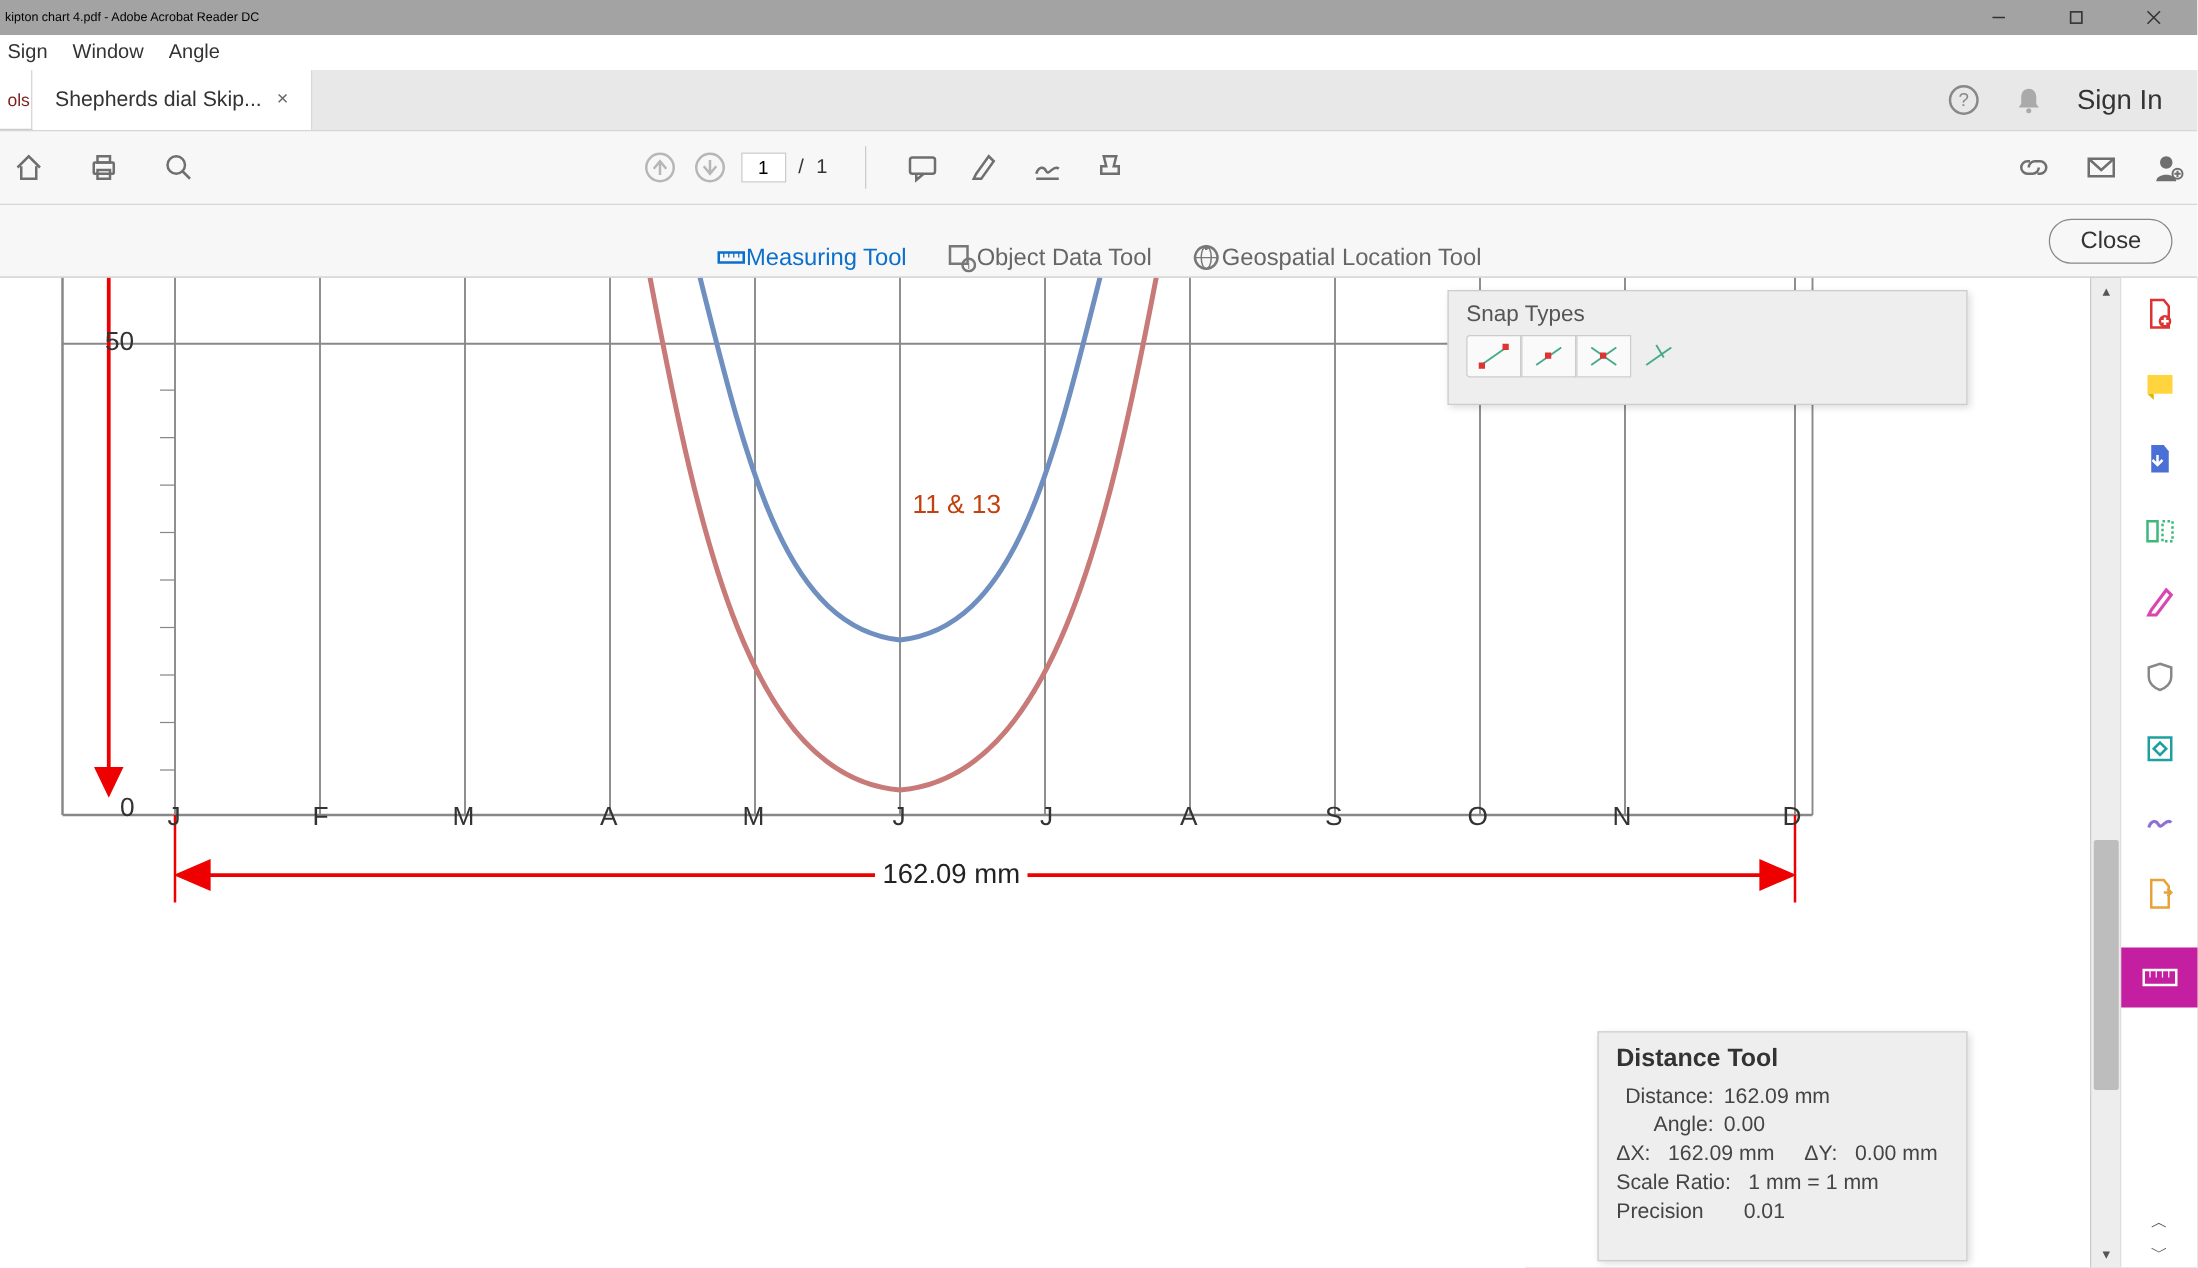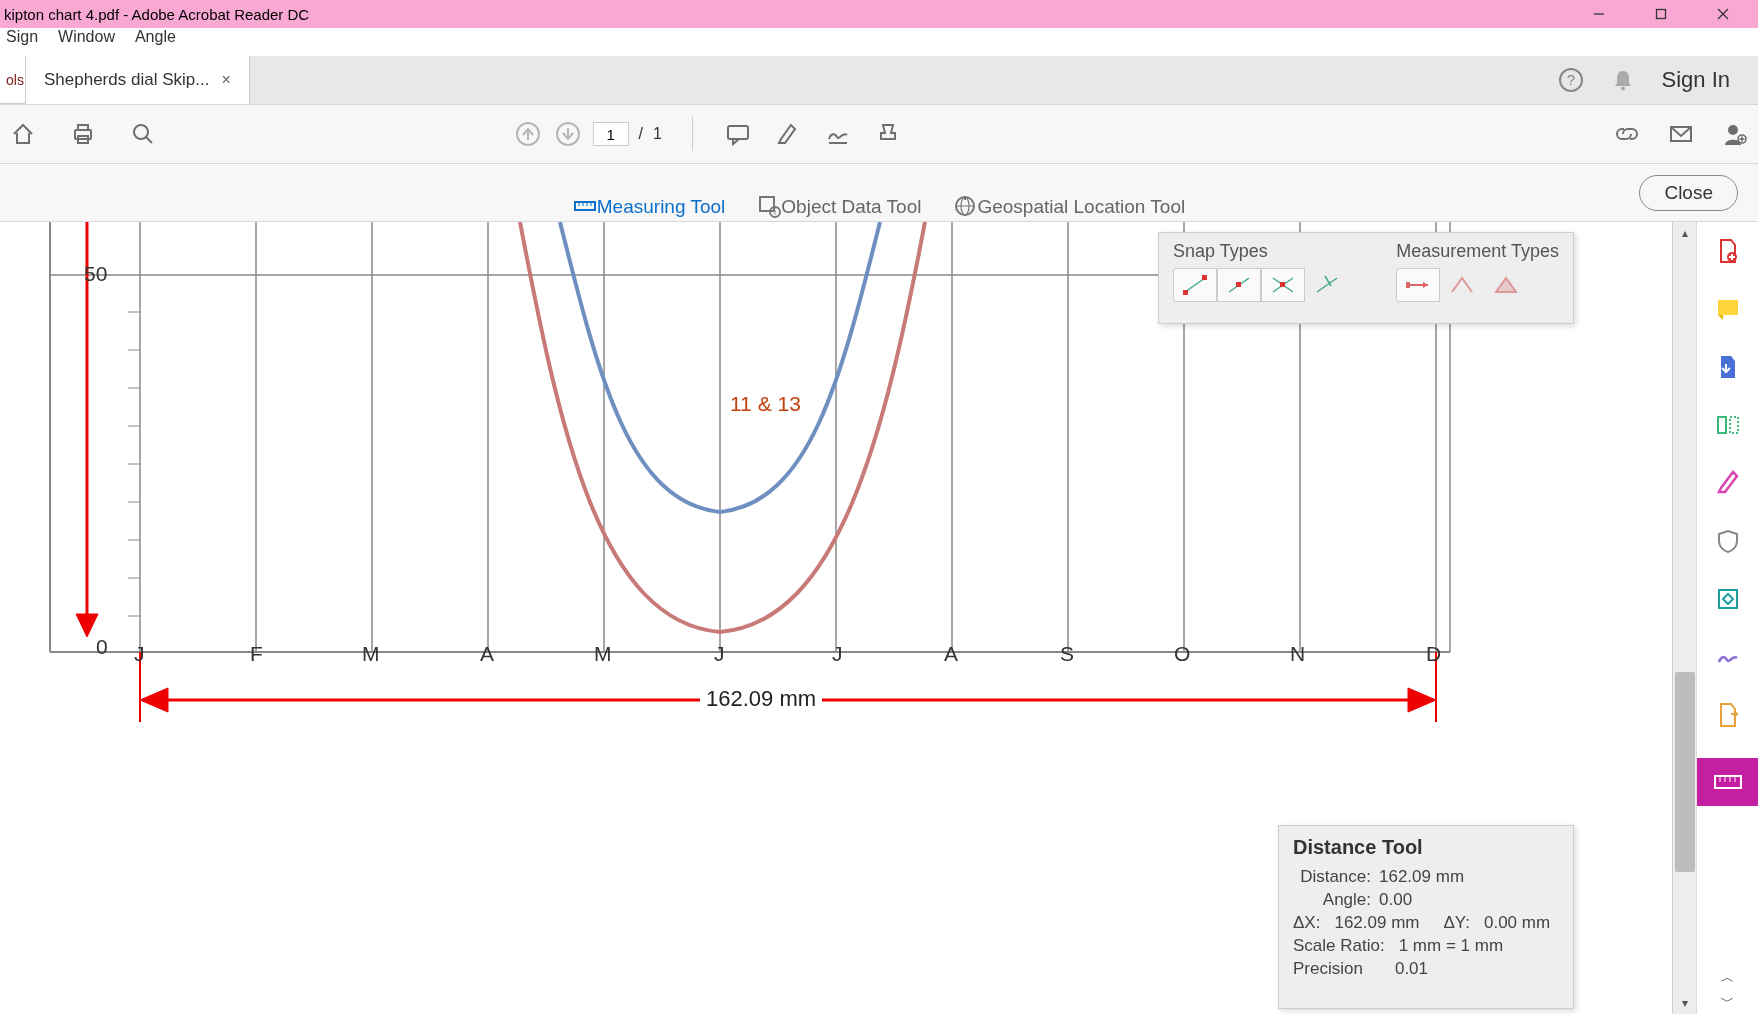--- a/index.html
+++ b/index.html
@@ -1,26 +1,26 @@
 <!DOCTYPE html>
 <html><head>
 <meta charset="utf-8">
 <style>
   * { margin: 0; padding: 0; box-sizing: border-box; }
   body { font-family: "Segoe UI", Arial, sans-serif; font-size: 14px; color: #333; background: #fff; width: 1758px; height: 1014px; overflow: hidden; position: relative; }
 
   
-  .title-bar { height: 28px; background: #f9a8d4; display: flex; align-items: center; padding: 0 4px; font-size: 15px; }
+  .title-bar { height: 28px; background: #a3a3a3; display: flex; align-items: center; padding: 0 4px; font-size: 10px; }
   .title-text { color: #000; }
   .window-ctrls { margin-left: auto; display: flex; gap: 0; }
   .win-btn { width: 62px; height: 28px; display: flex; align-items: center; justify-content: center; color: #333; cursor: pointer; }
   .win-btn svg { width: 14px; height: 14px; }
 
   
-  .menu-bar { height: 28px; display: flex; align-items: flex-start; padding: 0 6px; gap: 20px; font-size: 16px; }
+  .menu-bar { height: 28px; display: flex; align-items: center; padding: 0 6px; gap: 20px; font-size: 16px; }
   .menu-item { color: #333; cursor: pointer; }
 
   
   .tab-bar { height: 48px; background: #e8e8e8; display: flex; align-items: stretch; position: relative; }
   .tab-spacer-left { width: 26px; background: #fff; border-bottom: 1px solid #ccc; border-right: 1px solid #ccc; display:flex; align-items:center; justify-content:flex-start; padding:0 6px; color:#7f1d1d;}
   .tab { background: #fff; padding: 0 18px; display: flex; align-items: center; gap: 12px; font-size: 17px; border-right: 1px solid #ccc; min-width: 220px; }
   .tab-close { font-size: 16px; color: #666; cursor: pointer; }
   .tab-right { flex: 1; background: #e8e8e8; display: flex; align-items: center; justify-content: flex-end; padding-right: 28px; gap: 26px; }
   .help-circle, .bell-icn { width: 26px; height: 26px; color: #888; }
   .sign-in { font-size: 22px; color: #333; text-align: center; }
@@ -435,42 +435,20 @@
           </svg>
         </div>
       <div class="snap-btn last" style="border:none; background:transparent;">
           <svg width="28" height="22" viewBox="0 0 28 22">
             <line x1="4" y1="18" x2="24" y2="4" stroke="#4a8" stroke-width="1.5"></line>
             <line x1="12" y1="2" x2="18" y2="12" stroke="#4a8" stroke-width="1.5"></line>
           </svg>
         </div>
     </div>
   </div>
-  <div class="snap-group">
-    <div>Measurement Types</div>
-    <div class="snap-icons">
-      <div class="snap-btn first">
-          <svg width="28" height="22" viewBox="0 0 28 22">
-            <line x1="4" y1="11" x2="24" y2="11" stroke="#d66" stroke-width="2"></line>
-            <polygon points="24,11 19,8 19,14" fill="#d66"></polygon>
-            <rect x="2" y="8" width="4" height="6" fill="#d66"></rect>
-          </svg>
-        </div>
-      <div class="snap-btn" style="border:none; background:transparent;">
-          <svg width="28" height="22" viewBox="0 0 28 22">
-            <path d="M4 18 L14 4 L24 18" fill="none" stroke="#d99" stroke-width="2"></path>
-          </svg>
-        </div>
-      <div class="snap-btn last" style="border:none; background:transparent;">
-          <svg width="28" height="22" viewBox="0 0 28 22">
-            <path d="M4 18 L14 4 L24 18 Z" fill="rgba(214,120,120,.3)" stroke="#d99" stroke-width="2"></path>
-          </svg>
-        </div>
-    </div>
-  </div>
 </div>
 
 <div class="dist-panel">
   <div class="dist-title">Distance Tool</div>
   <div class="dist-row">
       <span class="lab">Distance:</span>
       <span>162.09 mm</span>
     </div>
   <div class="dist-row">
       <span class="lab">Angle:</span>

